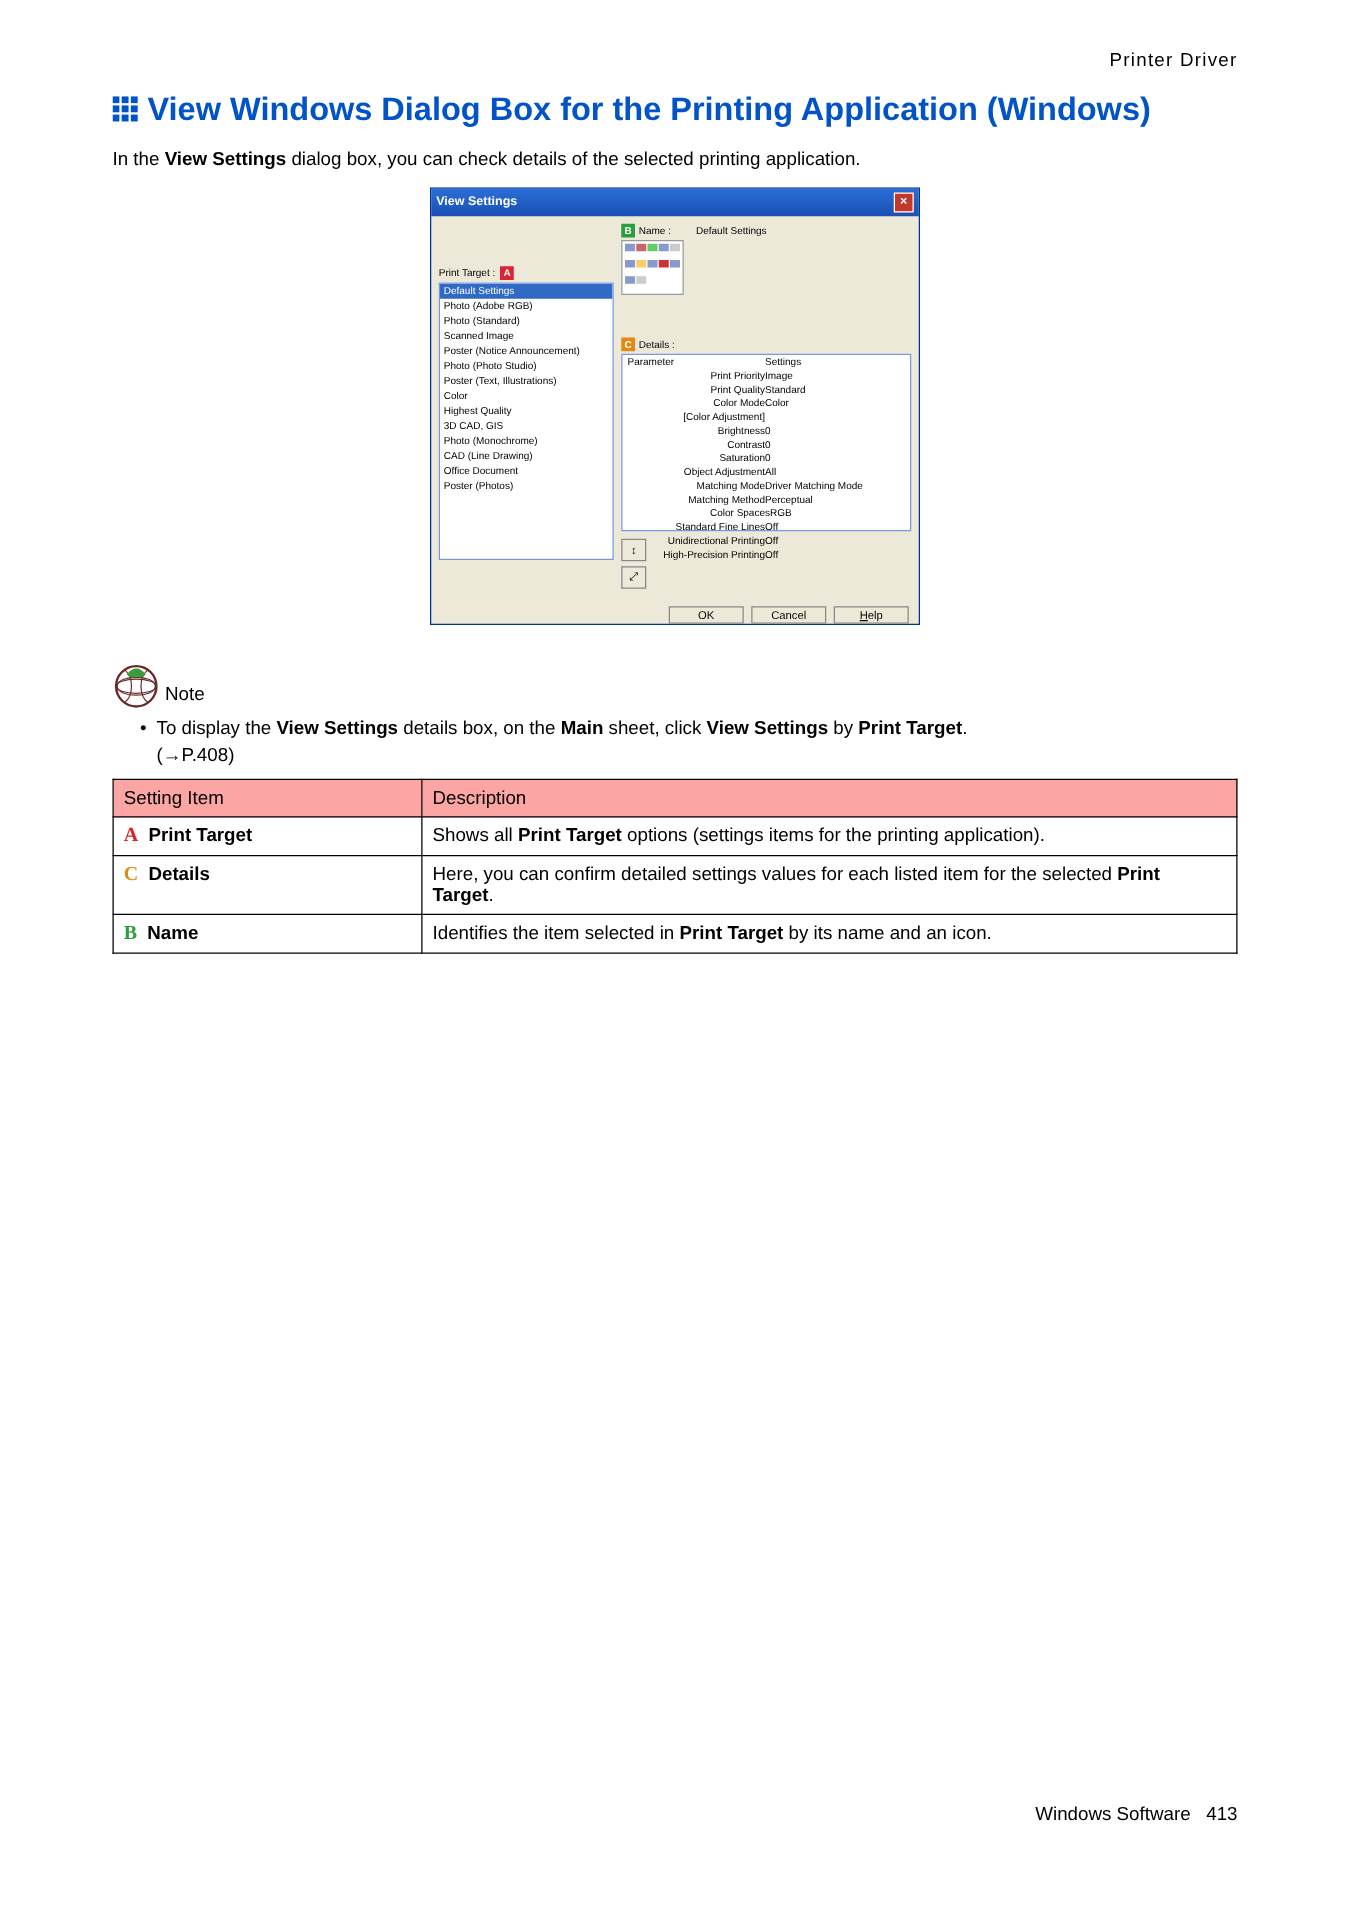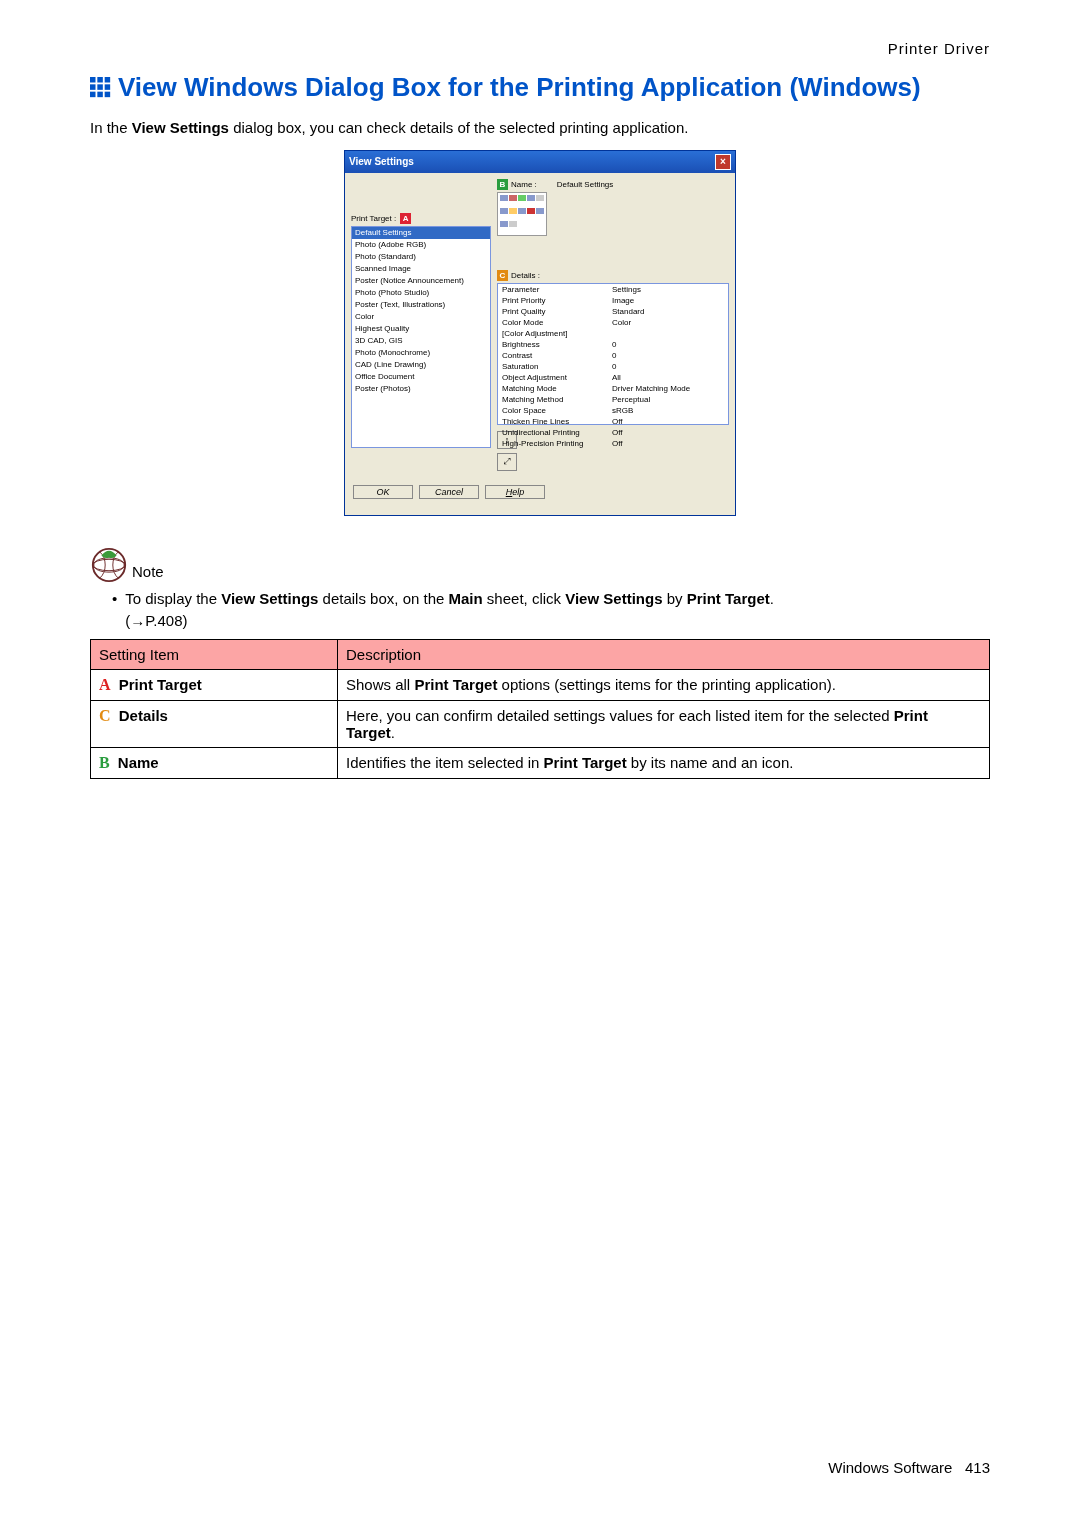--- a/index.html
+++ b/index.html
@@ -149,20 +149,21 @@
     height: 140px;
   }
   .dlg-details-head {
     display: flex;
     font-weight: normal;
     padding: 1px 4px;
   }
   .dlg-details-head .c1{ width:110px; }
   .dlg-details-rows {
     padding: 0 4px;
+    text-align: right;
   }
   .dlg-details-row {
     display: flex;
     line-height: 11px;
   }
   .dlg-details-row .c1{ width:110px; white-space:nowrap; }
   .dlg-arrows {
     margin-top: 6px;
   }
   .dlg-arrow-btn {
@@ -171,23 +172,23 @@
     border: 1px solid #888;
     background: #ece9d8;
     display: flex;
     align-items: center;
     justify-content: center;
     margin-bottom: 4px;
     font-size:9px;
   }
   .dlg-buttons {
     display: flex;
+    justify-content: flex-end;
     gap: 6px;
-    padding: 4px 8px 16px 8px;
-    font-style: italic;
+    padding: 4px 8px 0 8px;
   }
   .dlg-btn {
     border: 1px solid #888;
     background: #ece9d8;
     padding: 1px 0;
     width: 58px;
     text-align: center;
     font-size: 9px;
   }
   .note-block {
@@ -372,21 +373,21 @@
                 </div>
                 <div class="dlg-details-row">
                   <span class="c1">  Matching Method</span>
                   <span class="c2">Perceptual</span>
                 </div>
                 <div class="dlg-details-row">
                   <span class="c1">  Color Space</span>
                   <span class="c2">sRGB</span>
                 </div>
                 <div class="dlg-details-row">
-                  <span class="c1">Thicken Fine Lines</span>
+                  <span class="c1">Standard Fine Lines</span>
                   <span class="c2">Off</span>
                 </div>
                 <div class="dlg-details-row">
                   <span class="c1">Unidirectional Printing</span>
                   <span class="c2">Off</span>
                 </div>
                 <div class="dlg-details-row">
                   <span class="c1">High-Precision Printing</span>
                   <span class="c2">Off</span>
                 </div>

